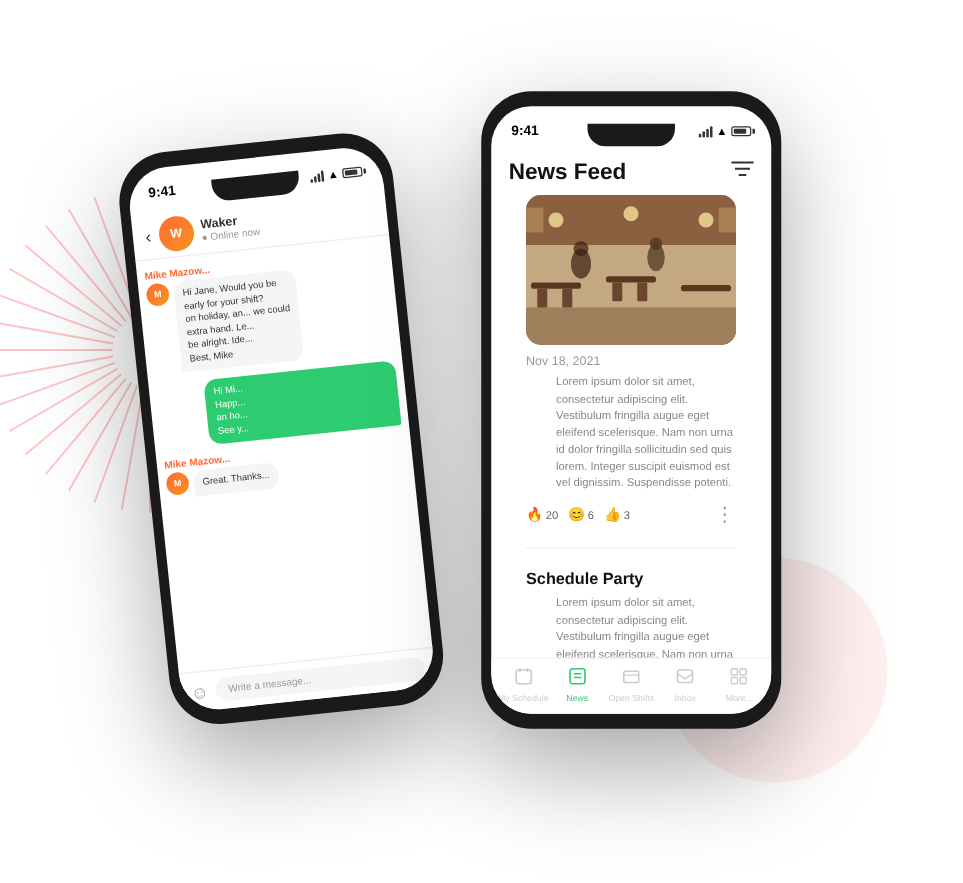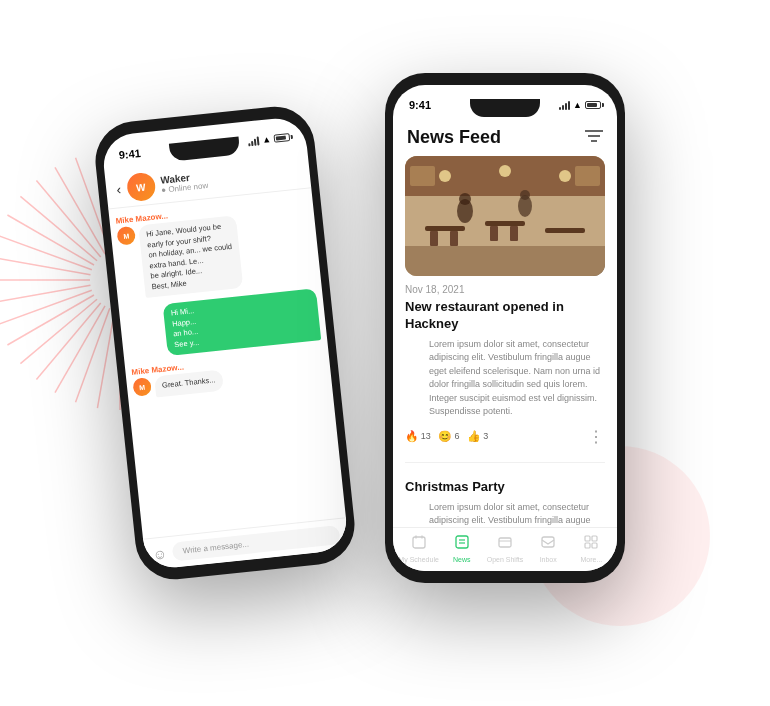--- a/index.html
+++ b/index.html
@@ -394,21 +394,21 @@
         <span class="news-title">News Feed</span>
         <span style="font-size:16px; color:#333;">
           <svg width="18" height="14" viewBox="0 0 18 14" fill="none" xmlns="http://www.w3.org/2000/svg">
             <line x1="0" y1="2" x2="18" y2="2" stroke="#333" stroke-width="1.5"></line>
             <line x1="3" y1="7" x2="15" y2="7" stroke="#333" stroke-width="1.5"></line>
             <line x1="6" y1="12" x2="12" y2="12" stroke="#333" stroke-width="1.5"></line>
           </svg>
         </span>
       </div>
 
-      <div style="flex:1; overflow-y:auto; padding: 0 12px 60px; border-radius: 20px;">
+      <div style="flex:1; overflow-y:auto; padding: 0 28px 60px; border-radius: 20px;">
 
         <div class="news-card">
 
           <div class="news-card-img">
             <svg width="100%" height="100%" viewBox="0 0 200 120" xmlns="http://www.w3.org/2000/svg" preserveAspectRatio="xMidYMid slice">
 
               <rect width="200" height="120" fill="#c4a882"></rect>
 
               <rect width="200" height="40" fill="#8b6040"></rect>
 
@@ -430,45 +430,44 @@
               <ellipse cx="120" cy="50" rx="7" ry="11" fill="#4a3020" opacity="0.7"></ellipse>
               <circle cx="120" cy="39" r="5" fill="#4a3020" opacity="0.7"></circle>
 
               <rect y="90" width="200" height="30" fill="#7a5535" opacity="0.5"></rect>
 
               <rect x="5" y="10" width="25" height="20" fill="#d4b070" opacity="0.4" rx="2"></rect>
               <rect x="170" y="10" width="25" height="20" fill="#d4b070" opacity="0.4" rx="2"></rect>
             </svg>
           </div>
           <div class="news-date">Nov 18, 2021</div>
-          <div class="news-headline">New restaurant opened in Hackney</div>
           <div class="news-body">Lorem ipsum dolor sit amet, consectetur adipiscing elit. Vestibulum fringilla augue eget eleifend scelerisque. Nam non urna id dolor fringilla sollicitudin sed quis lorem. Integer suscipit euismod est vel dignissim. Suspendisse potenti.</div>
           <div class="news-reactions">
             <div class="reactions-left">
               <div class="reaction-item">
                 <span class="reaction-emoji">🔥</span>
-                <span>13</span>
+                <span>20</span>
               </div>
               <div class="reaction-item">
                 <span class="reaction-emoji">😊</span>
                 <span>6</span>
               </div>
               <div class="reaction-item">
                 <span class="reaction-emoji">👍</span>
                 <span>3</span>
               </div>
             </div>
             <span class="more-btn">⋮</span>
           </div>
         </div>
 
         <div class="news-divider"></div>
 
         <div class="news-card">
-          <div class="news-headline">Christmas Party</div>
+          <div class="news-headline">Schedule Party</div>
           <div class="news-body">Lorem ipsum dolor sit amet, consectetur adipiscing elit. Vestibulum fringilla augue eget eleifend scelerisque. Nam non urna id dolor fringilla sollicitudin sed quis lorem. Integer suscipit euismod est vel dignissim. Suspendisse potenti.</div>
 
         </div>
 
       </div>
 
       <div class="bottom-nav">
         <div class="nav-item">
           <span class="nav-icon">
             <svg width="16" height="16" viewBox="0 0 16 16" fill="none">

